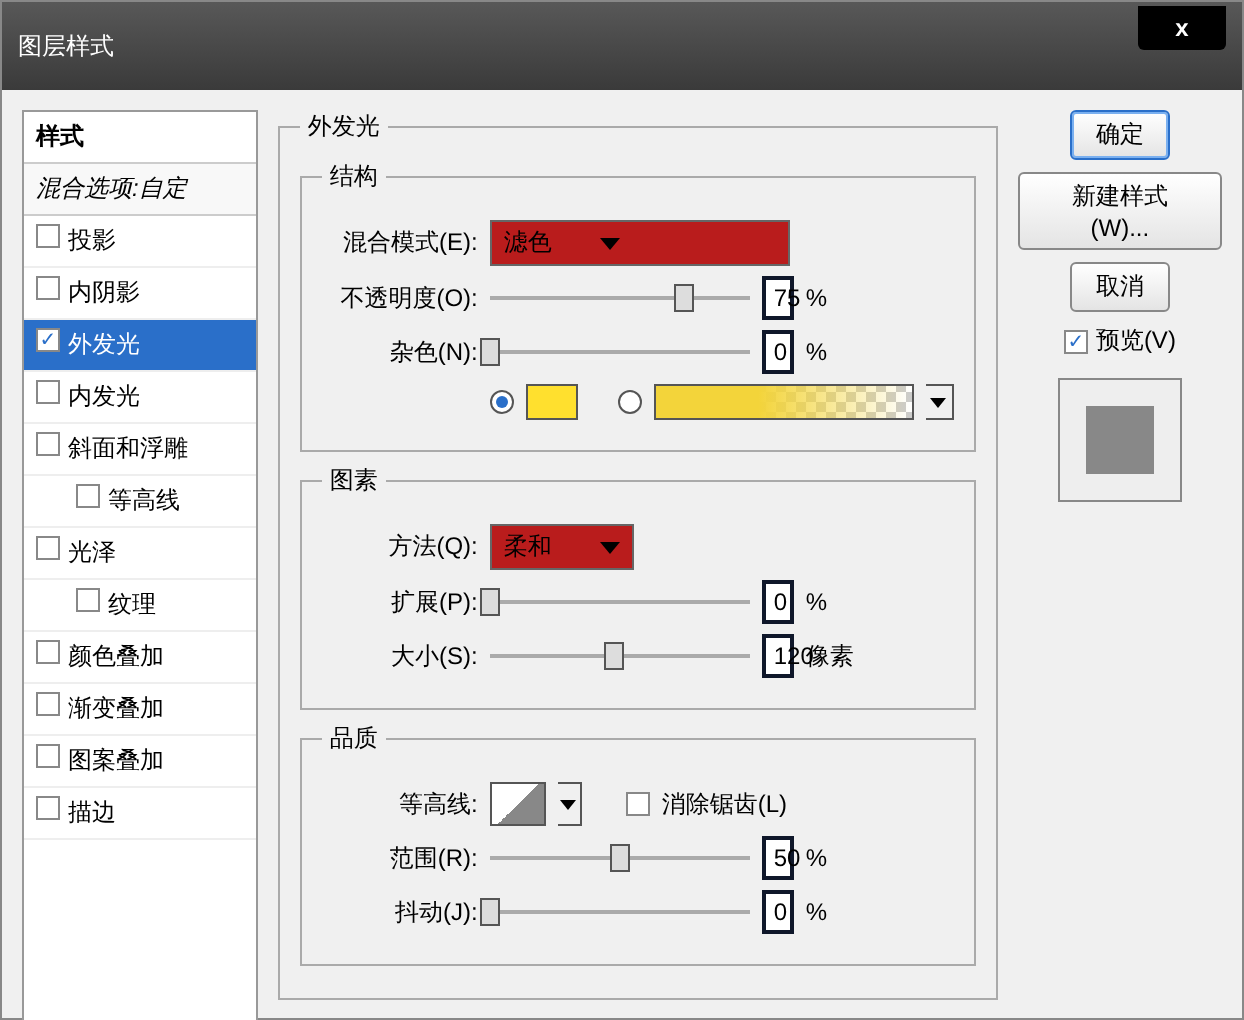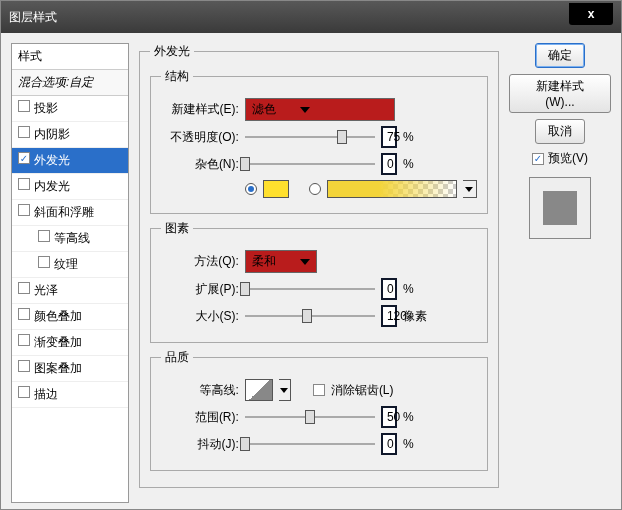--- a/index.html
+++ b/index.html
@@ -1,24 +1,24 @@
 <!DOCTYPE html>
 <html><head>
 <meta charset="utf-8">
 <style>
 * { margin: 0; padding: 0; box-sizing: border-box; font-family: "Microsoft YaHei", SimSun, sans-serif; font-size: 12px; }
 body { background: #000; width: 622px; height: 510px; overflow: hidden; }
 .window { width: 622px; height: 510px; background: #f0f0f0; border: 1px solid #888; }
-.titlebar { height: 32px; background: linear-gradient(#585858, #3a3a3a); color: #fff; display: flex; align-items: center; padding: 12px 8px; position: relative; }
+.titlebar { height: 44px; background: linear-gradient(#585858, #3a3a3a); color: #fff; display: flex; align-items: center; padding: 12px 8px; position: relative; }
 .titlebar .close { position: absolute; right: 8px; top: 2px; width: 44px; height: 22px; background: #000; color: #fff; display: flex; align-items: center; justify-content: center; font-size: 16px; font-weight: bold; cursor: pointer; border-radius: 0 0 3px 3px; }
 .body { display: flex; padding: 10px; gap: 10px; height: calc(100% - 28px); }
 
 
 .styles-panel { width: 120px; border: 1px solid #999; background: #fff; }
-.styles-header { padding: 4px 6px; border-bottom: 1px solid #ccc; }
+.styles-header { padding: 4px 6px; border-bottom: 1px solid #ccc; font-weight: bold; }
 .styles-sub { padding: 4px 6px; border-bottom: 1px solid #ccc; background: #f8f8f8; font-style: italic; }
 .style-item { padding: 4px 6px; display: flex; align-items: flex-start; gap: 4px; border-bottom: 1px solid #eee; cursor: pointer; }
 .style-item.selected { background: #2a6fc9; color: #fff; }
 .style-item.indent { padding-left: 26px; }
 .chk { width: 12px; height: 12px; border: 1px solid #888; background: #fff; display: inline-flex; align-items: center; justify-content: center; font-size: 10px; color: #2a6fc9; flex-shrink: 0; }
 
 
 .center { flex: 1; }
 fieldset { border: 1px solid #aaa; margin-bottom: 6px; padding: 8px 10px 10px 10px; }
 legend { padding: 0 4px; }
@@ -87,27 +87,27 @@
             <span>内发光</span>
           </div>
           <div class="style-item">
             <span class="chk"></span>
             <span>斜面和浮雕</span>
           </div>
           <div class="style-item indent">
             <span class="chk"></span>
             <span>等高线</span>
           </div>
+          <div class="style-item">
+            <span class="chk"></span>
+            <span>光泽</span>
+          </div>
           <div class="style-item indent">
             <span class="chk"></span>
             <span>纹理</span>
-          </div>
-          <div class="style-item">
-            <span class="chk"></span>
-            <span>光泽</span>
           </div>
           <div class="style-item">
             <span class="chk"></span>
             <span>颜色叠加</span>
           </div>
           <div class="style-item">
             <span class="chk"></span>
             <span>渐变叠加</span>
           </div>
           <div class="style-item">
@@ -121,21 +121,21 @@
         </div>
     </div>
 
     <div class="center">
       <fieldset>
         <legend>外发光</legend>
 
         <fieldset>
           <legend>结构</legend>
           <div class="row">
-            <span class="lbl">新建样式(E):</span>
+            <span class="lbl">混合模式(E):</span>
             <div class="dropdown" style="min-width:150px">
               <span>滤色</span>
               <span class="arrow"></span>
             </div>
           </div>
           <div class="row">
             <span class="lbl">不透明度(O):</span>
             <div class="slider">
                 <div class="track"></div>
                 <div class="thumb" style="left:75%"></div>

